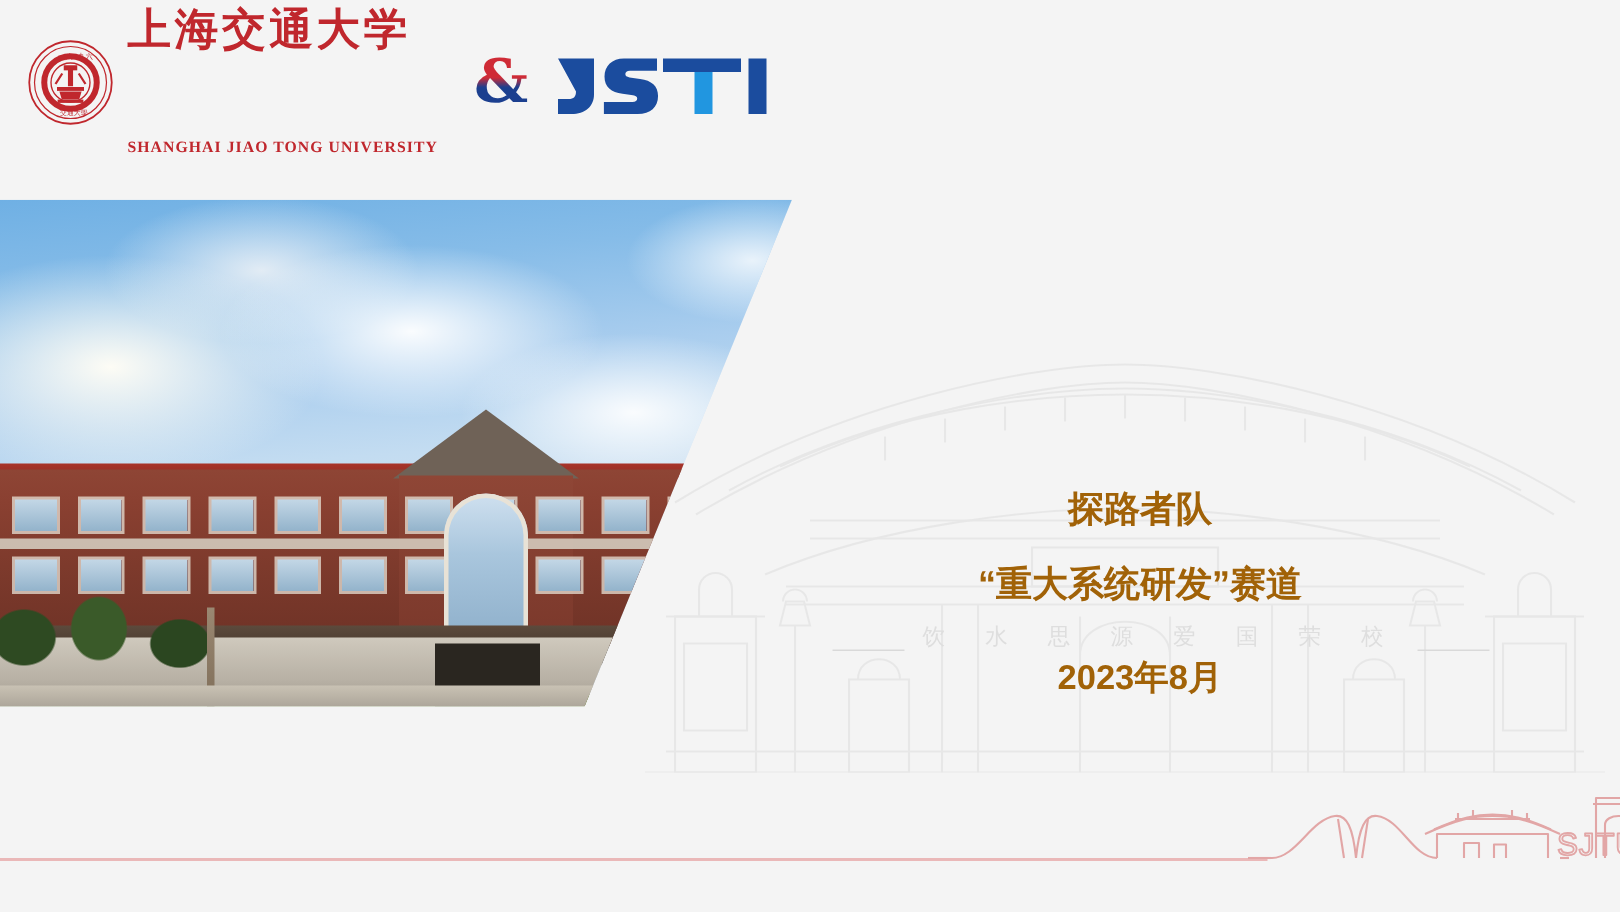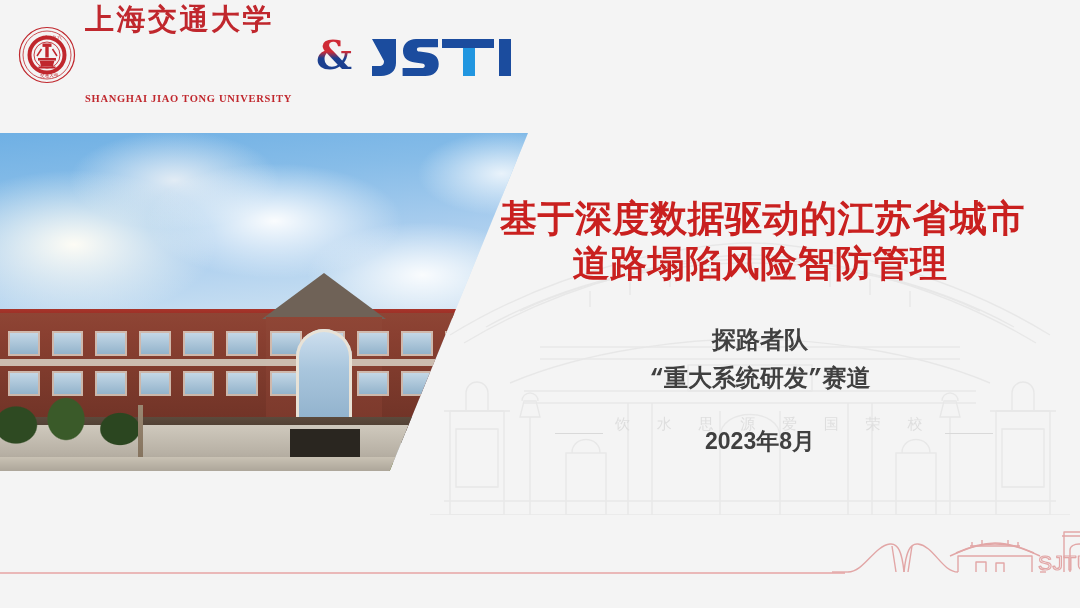--- a/index.html
+++ b/index.html
@@ -260,25 +260,25 @@
     position: absolute;
     left: 520px;
     top: 328px;
     width: 480px;
     text-align: center;
   }
   .sub-line {
     font-family: "Liberation Sans", "DejaVu Sans", sans-serif;
     font-size: 24px;
     font-weight: 700;
-    color: #404040;
+    color: #a16207;
     line-height: 1.0;
     white-space: nowrap;
   }
-  .sub-line.l2 { margin-top: 16px; font-family: Liberation Mono, monospace; }
+  .sub-line.l2 { margin-top: 26px; }
   .sub-line.l3 { margin-top: 38px; font-size: 23px; }
 
   
   #motto-strip {
     position: absolute;
     left: 555px;
     top: 415px;
     width: 420px;
     display: flex;
     align-items: flex-end;
@@ -462,24 +462,20 @@
       <path d="M54 286 h612"></path>
     </svg>
   </div>
 
   <div id="motto-strip">
     <span class="rule"></span>
     <span class="motto-text">饮 水 思 源   爱 国 荣 校</span>
     <span class="rule"></span>
   </div>
 
-  <div id="title-block">
-    <div class="title-line">基于深度数据驱动的江苏省城市</div>
-    <div class="title-line">道路塌陷风险智防管理</div>
-  </div>
 
   <div id="subtitle-block">
     <div class="sub-line l1">探路者队</div>
     <div class="sub-line l2">“重大系统研发”赛道</div>
     <div class="sub-line l3">2023年8月</div>
   </div>
 
   <div id="bottom-rule"></div>
 
   <div id="skyline">

